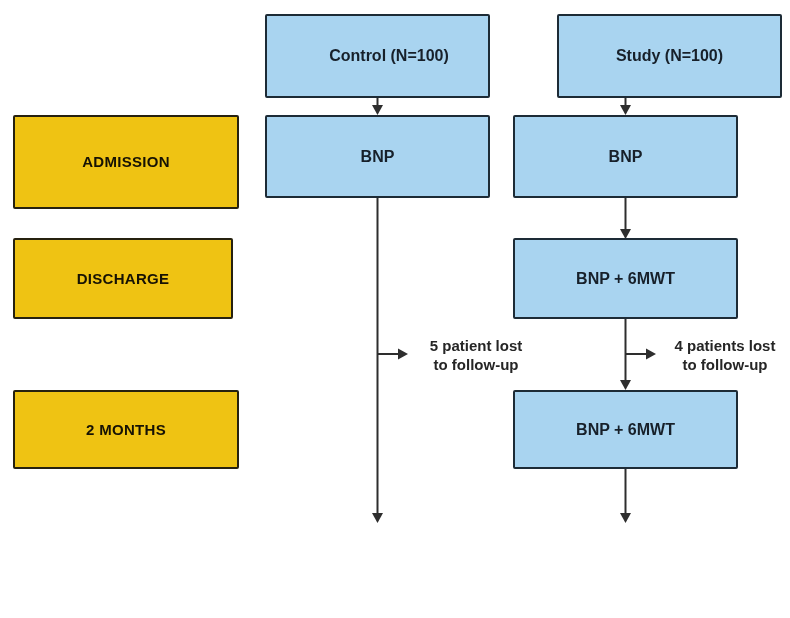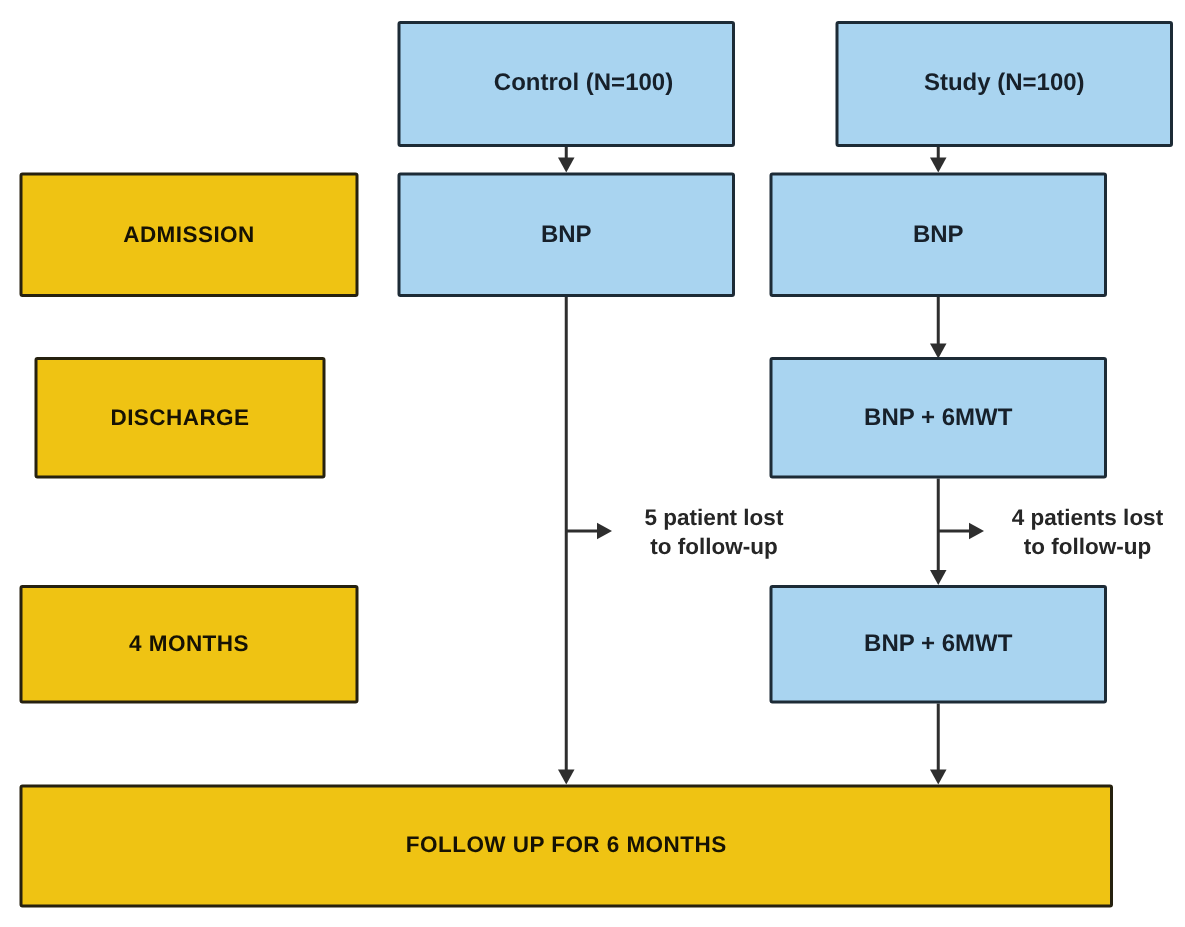--- a/index.html
+++ b/index.html
@@ -63,24 +63,24 @@
     position: absolute;
     font-size: 15px;
     font-weight: 600;
     color: var(--text-note);
     text-align: center;
     line-height: 1.25;
   }
   
   #control-group        { left: 265px; top: 14px;  width: 225px; height: 84px; padding-left: 23px; }
   #study-group          { left: 513px; top: 14px;  width: 225px; height: 84px; margin-left: 44px; }
-  #admission-label      { left: 13px;  top: 115px; width: 226px; height: 83px; }
+  #admission-label      { left: 13px;  top: 115px; width: 226px; height: 94px; }
   #control-bnp          { left: 265px; top: 115px; width: 225px; height: 83px; }
   #study-bnp            { left: 513px; top: 115px; width: 225px; height: 83px; }
-  #discharge-label      { left: 23px;  top: 238px; width: 194px; height: 81px; }
+  #discharge-label      { left: 13px;  top: 238px; width: 220px; height: 81px; }
   #study-bnp6mwt-discharge { left: 513px; top: 238px; width: 225px; height: 81px; }
   #three-months-label   { left: 13px;  top: 390px; width: 226px; height: 79px; }
   #study-bnp6mwt-3mo    { left: 513px; top: 390px; width: 225px; height: 79px; }
   #followup-footer      { left: 13px;  top: 523px; width: 729px; height: 82px; }
   #control-attrition-note { left: 410px; top: 337px; width: 132px; }
   #study-attrition-note    { left: 658px; top: 337px; width: 134px; }
 </style>
 </head>
 <body>
 
@@ -140,23 +140,20 @@
   <div class="note" id="control-attrition-note">
     <span>5 patient lost</span><br>
     <span>to follow-up</span>
   </div>
   <div class="note" id="study-attrition-note">
     <span>4 patients lost</span><br>
     <span>to follow-up</span>
   </div>
 
   <div class="box yellow" id="three-months-label">
-    <span>4 MONTHS</span>
+    <span>2 MONTHS</span>
   </div>
   <div class="box blue" id="study-bnp6mwt-3mo">
     <span>BNP + 6MWT</span>
   </div>
 
-  <div class="box yellow" id="followup-footer">
-    <span>FOLLOW UP FOR 6 MONTHS</span>
-  </div>
 
 </div>
 
 </body></html>

